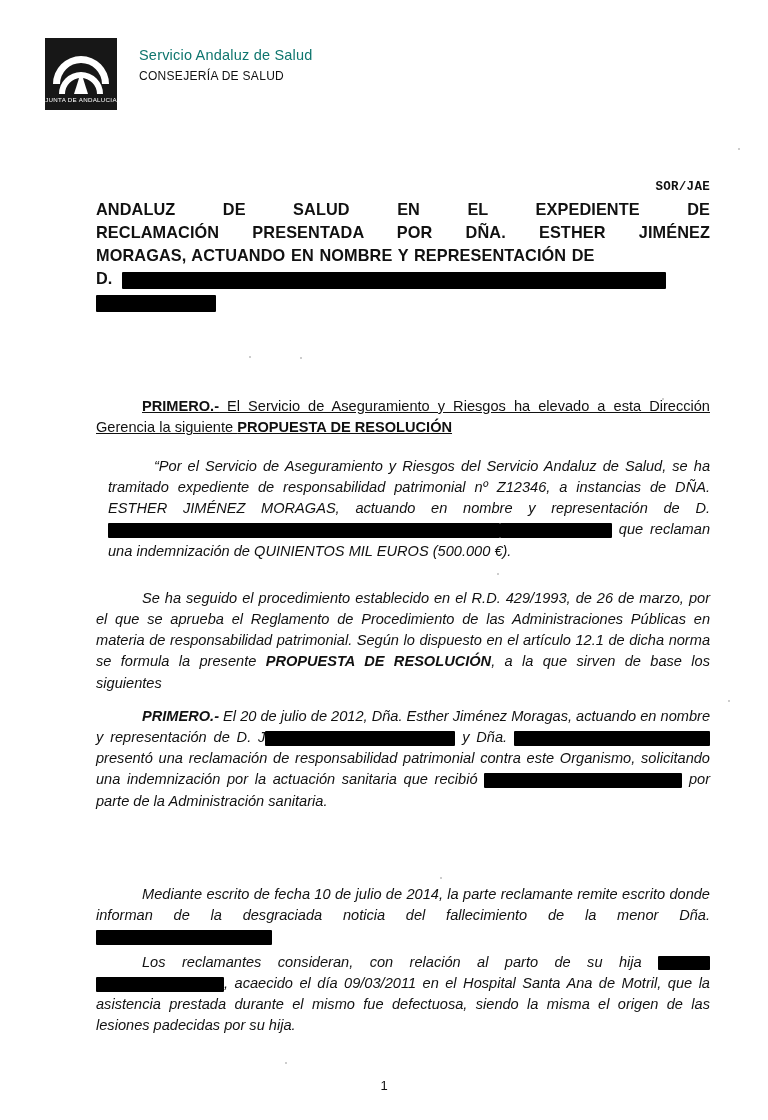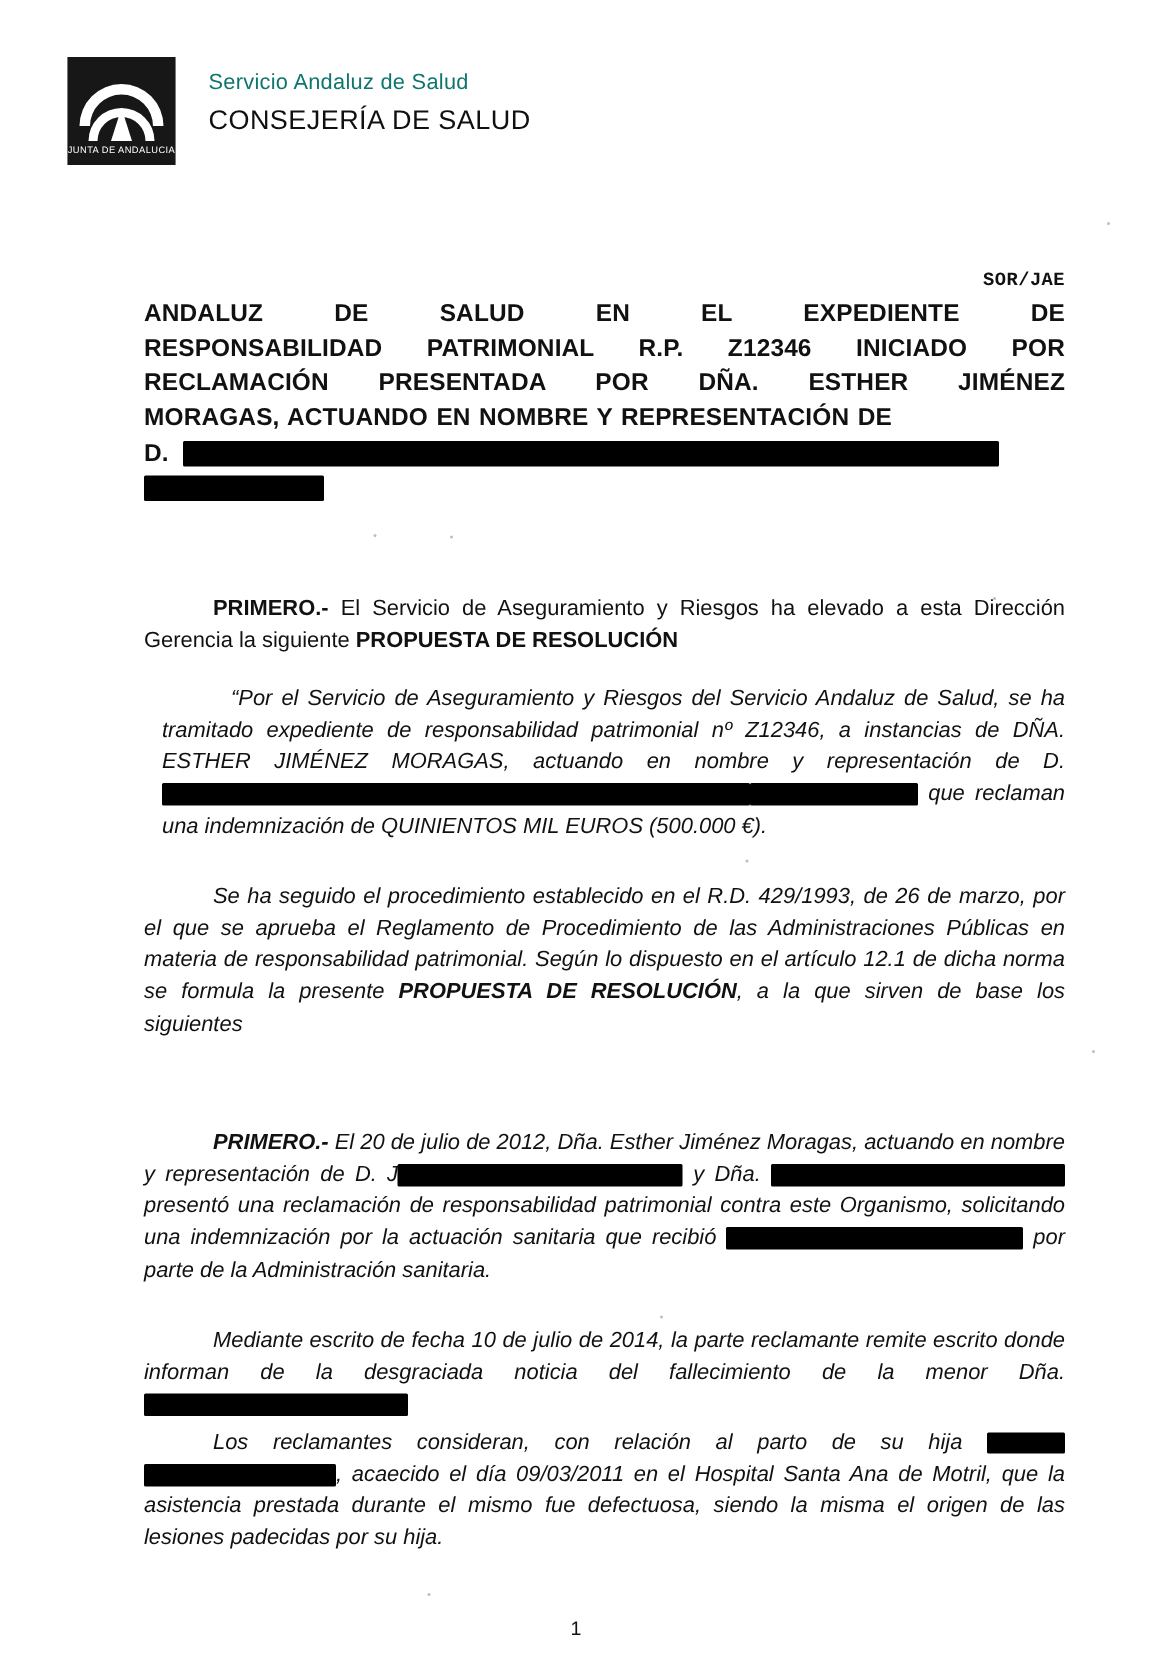--- a/index.html
+++ b/index.html
@@ -45,21 +45,21 @@
     padding-top: 8px;
     line-height: 1.35;
   }
   .lh-line1 {
     font-size: 14.5px;
     letter-spacing: 0.2px;
     color: #0f766e;
     white-space: nowrap;
   }
   .lh-line2 {
-    font-size: 18px;
+    font-size: 12px;
     letter-spacing: 0.3px;
     color: #101010;
     margin-top: 2px;
     white-space: nowrap;
   }
 
   
   .refcode {
     position: absolute;
     right: 58px;
@@ -160,52 +160,51 @@
     <div class="lh-text">
       <div class="lh-line1">Servicio Andaluz de Salud</div>
       <div class="lh-line2">CONSEJERÍA DE SALUD</div>
     </div>
   </div>
 
   <div class="refcode">SOR/JAE</div>
 
   <div class="doc-title">
     <span class="tl just">ANDALUZ DE SALUD EN EL EXPEDIENTE DE</span>
-    <span class="tl just">RESPONSABILIDAD PATRIMONIAL R.P. Z12346 INICIADO POR</span>
     <span class="tl just">RECLAMACIÓN PRESENTADA POR DÑA. ESTHER JIMÉNEZ</span>
     <span class="tl">MORAGAS, ACTUANDO EN NOMBRE Y REPRESENTACIÓN DE</span>
     <span class="tl">
       <span>D.</span>
       <span class="redact tall" style="width:544px; margin-left:4px;"></span>
     </span>
     <span class="tl">
       <span class="redact tall" style="width:120px;"></span>
     </span>
   </div>
 
-  <div class="body-block" style="top:396px;">
+  <div class="body-block" style="top:396px;text-decoration:underline;">
     <p class="para ind">
       <span class="bd">PRIMERO.-</span><span> El Servicio de Aseguramiento y Riesgos ha elevado a esta Dirección Gerencia la siguiente </span><span class="bd">PROPUESTA DE RESOLUCIÓN</span>
     </p>
   </div>
 
   <div class="body-block" style="top:456px;margin-left:12px;">
     <p class="para ind it">
       <span>“Por el Servicio de Aseguramiento y Riesgos del Servicio Andaluz de Salud, se ha tramitado expediente de responsabilidad patrimonial nº Z12346, a instancias de DÑA. ESTHER JIMÉNEZ MORAGAS, actuando en nombre y representación de D. </span><span class="redact" style="width:392px;"></span><span class="redact" style="width:112px;"></span><span> que reclaman una indemnización de QUINIENTOS MIL EUROS (500.000 €).</span>
     </p>
   </div>
 
   <div class="body-block" style="top:588px;">
     <p class="para ind it">
       <span>Se ha seguido el procedimiento establecido en el R.D. 429/1993, de 26 de marzo, por el que se aprueba el Reglamento de Procedimiento de las Administraciones Públicas en materia de responsabilidad patrimonial. Según lo dispuesto en el artículo 12.1 de dicha norma se formula la presente </span><span class="bd">PROPUESTA DE RESOLUCIÓN</span><span>, a  la que sirven de base los siguientes</span>
     </p>
   </div>
 
 
-  <div class="body-block" style="top:752px;">
+  <div class="body-block" style="top:706px;">
     <p class="para ind it">
       <span class="bd">PRIMERO.-</span><span> El 20 de julio de 2012, Dña. Esther Jiménez Moragas, actuando en nombre y representación de D. J</span><span class="redact" style="width:190px;"></span><span> y Dña. </span><span class="redact" style="width:196px;"></span><span> presentó una reclamación de responsabilidad patrimonial contra este Organismo, solicitando una indemnización por la actuación sanitaria que recibió </span><span class="redact" style="width:198px;"></span><span> por parte de la Administración sanitaria.</span>
     </p>
   </div>
 
   <div class="body-block" style="top:884px;">
     <p class="para ind it">
       <span>Mediante escrito de fecha 10 de julio de 2014, la parte reclamante remite escrito donde informan de la desgraciada noticia del fallecimiento de la menor Dña. </span><span class="redact" style="width:176px;"></span>
     </p>
   </div>

